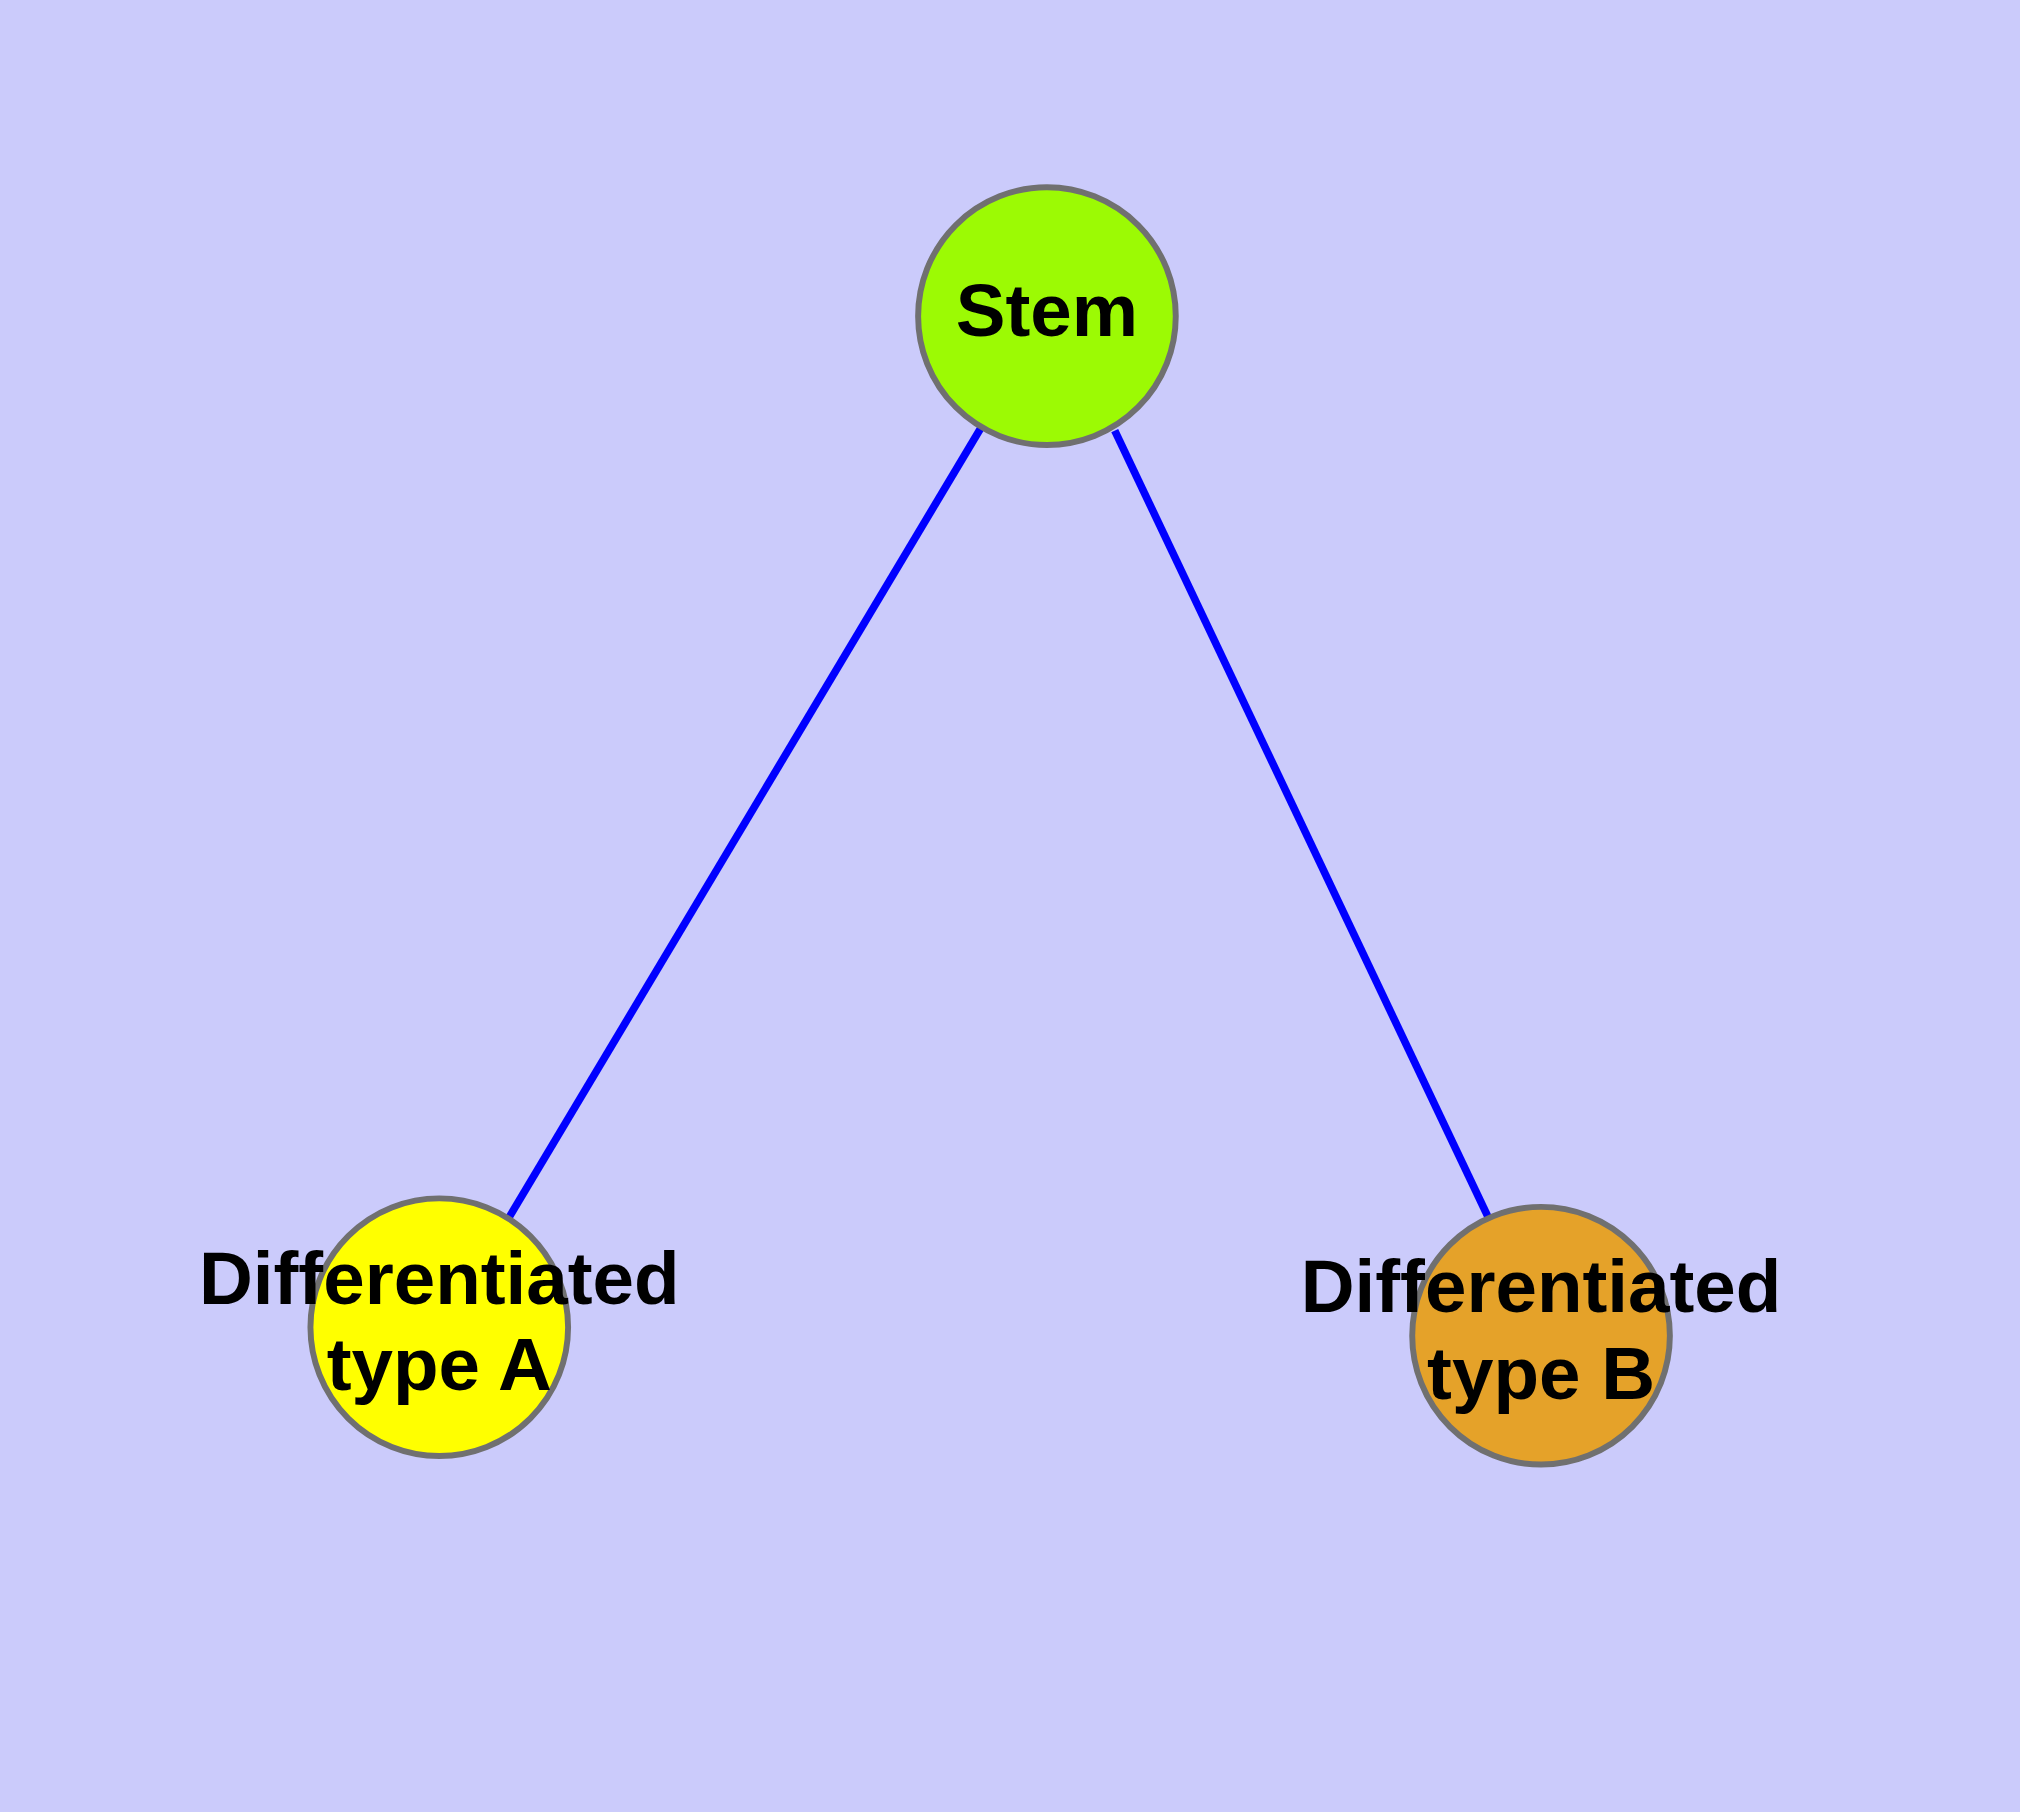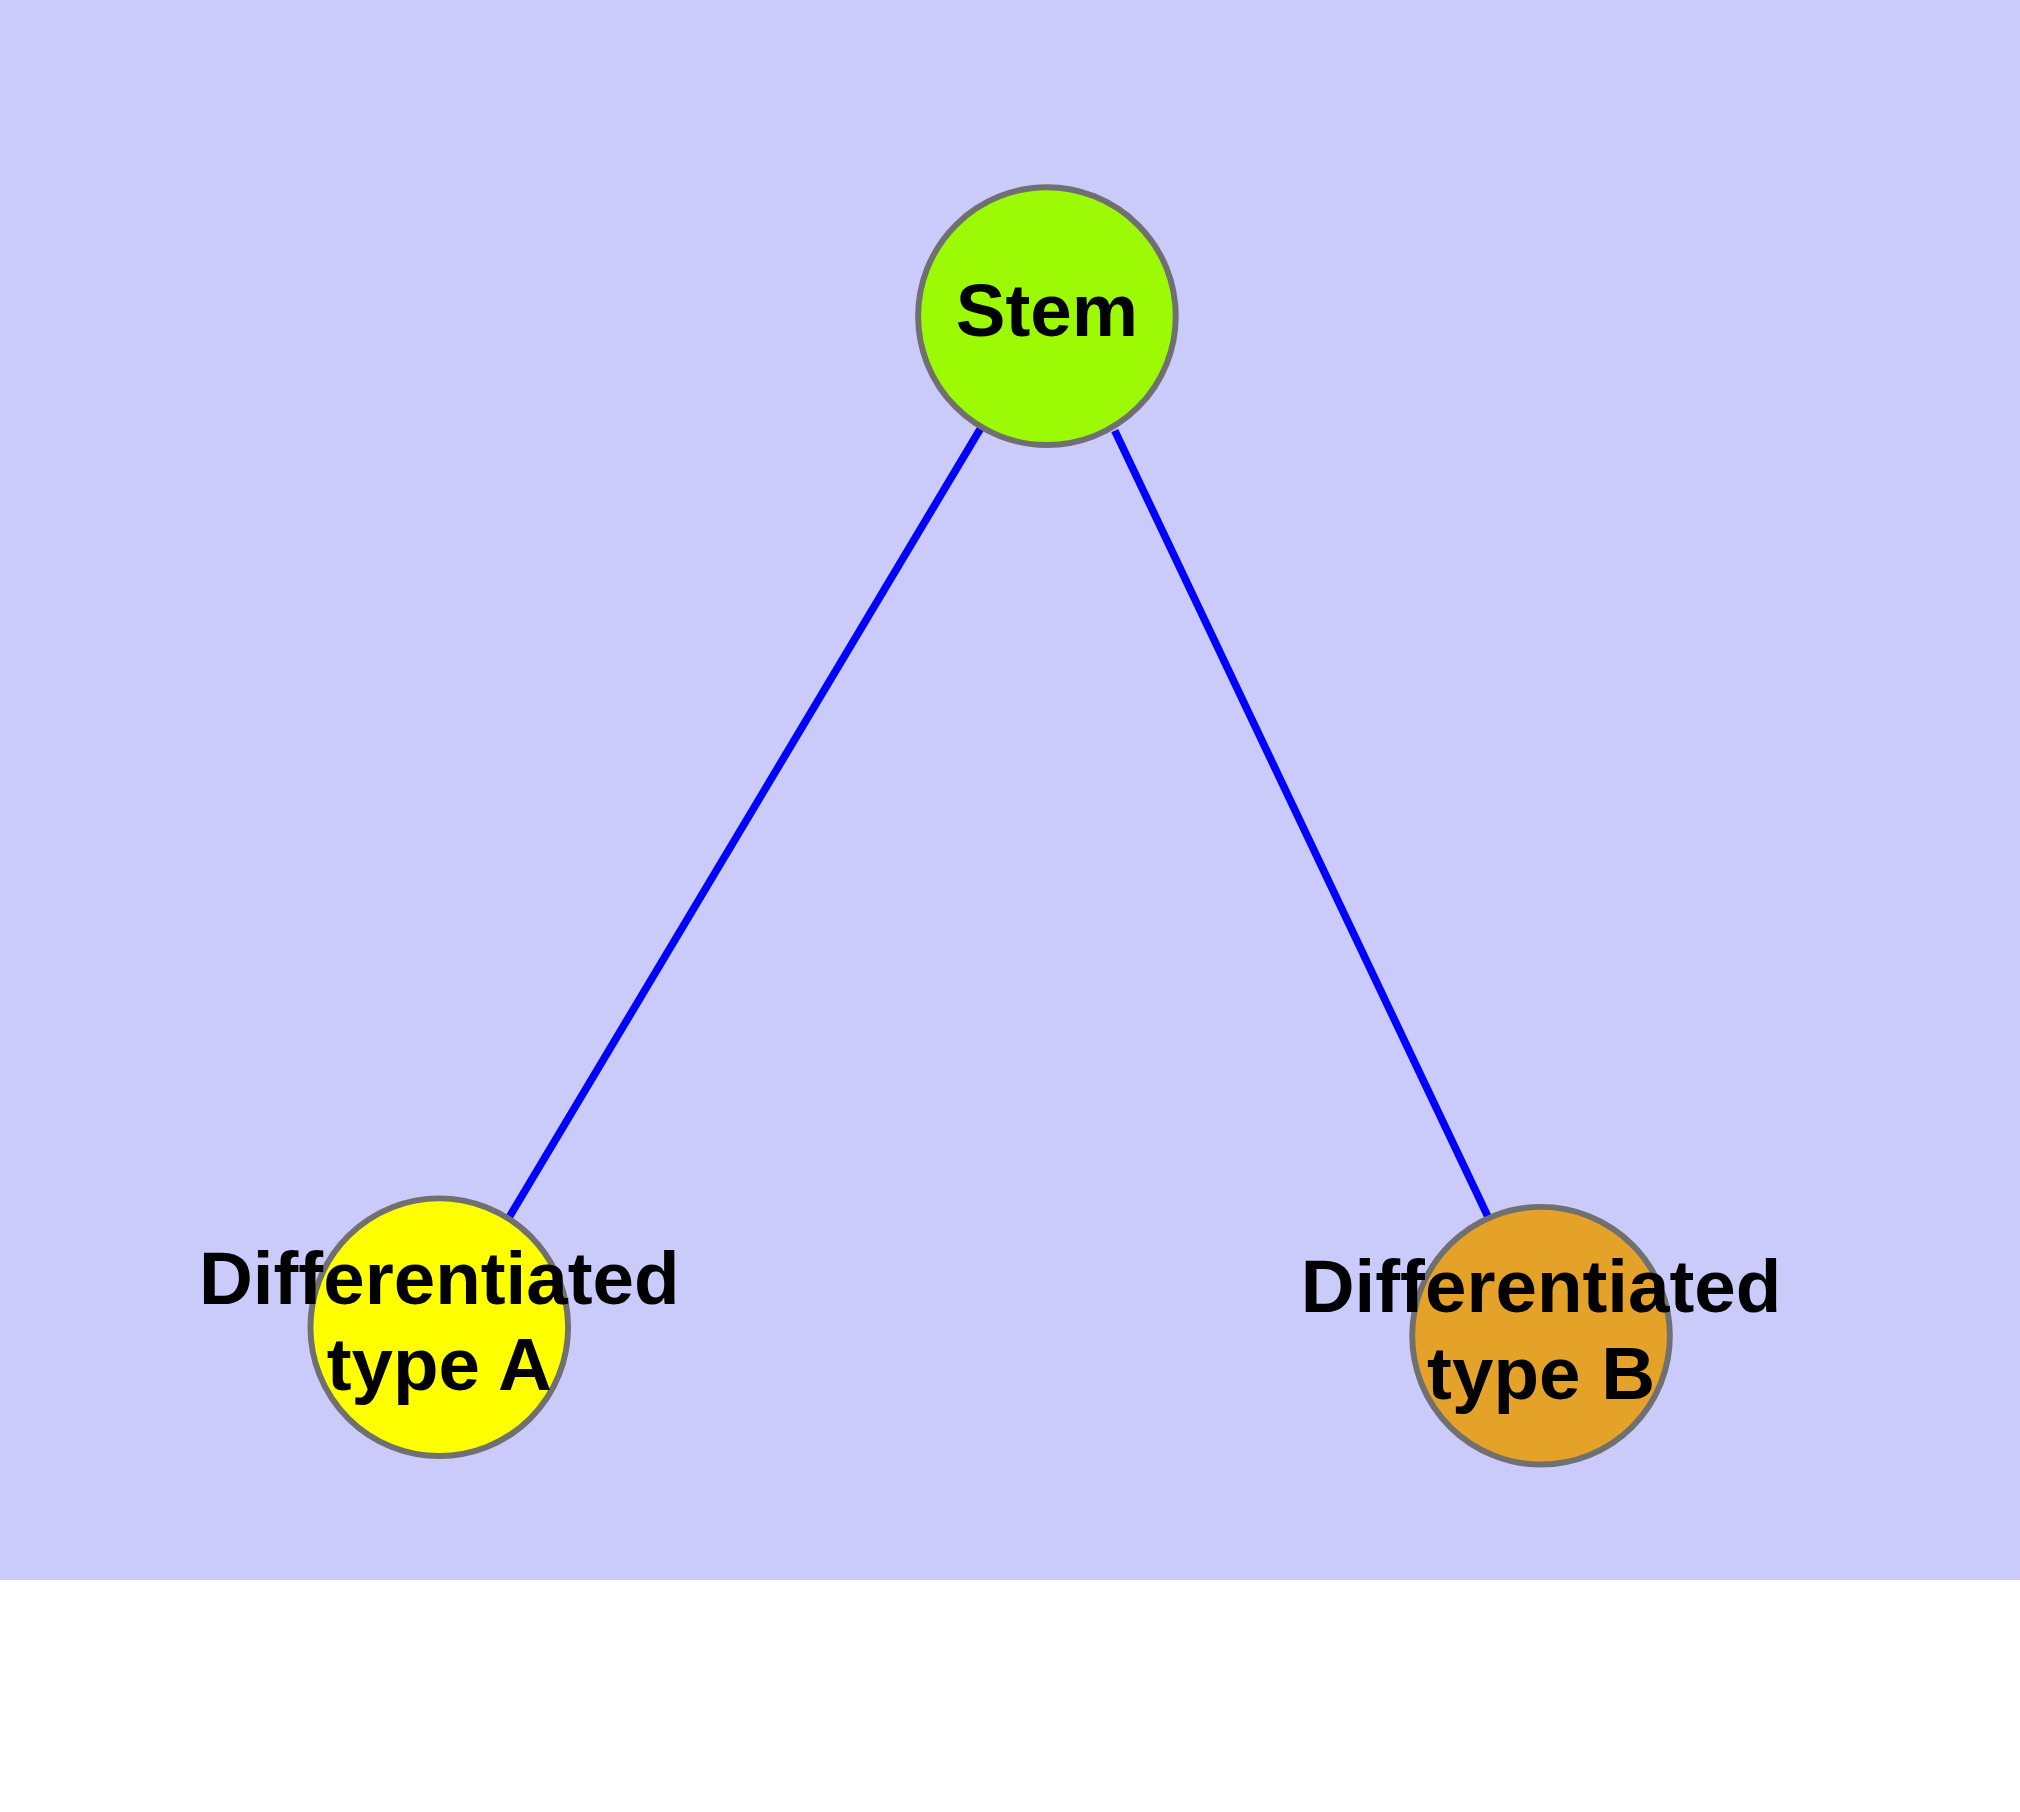--- a/index.html
+++ b/index.html
@@ -3,21 +3,21 @@
 <meta charset="utf-8">
 <style>
   html, body {
     margin: 0;
     padding: 0;
     background: #ffffff;
   }
   #canvas {
     position: relative;
     width: 2021px;
-    height: 1580px;
+    height: 1812px;
     overflow: hidden;
     font-family: "Liberation Sans", sans-serif;
   }
   #bg-rect {
     position: absolute;
     left: 0;
     top: 0;
     width: 2021px;
     height: 1812px;
     background: #cbcbfb;

